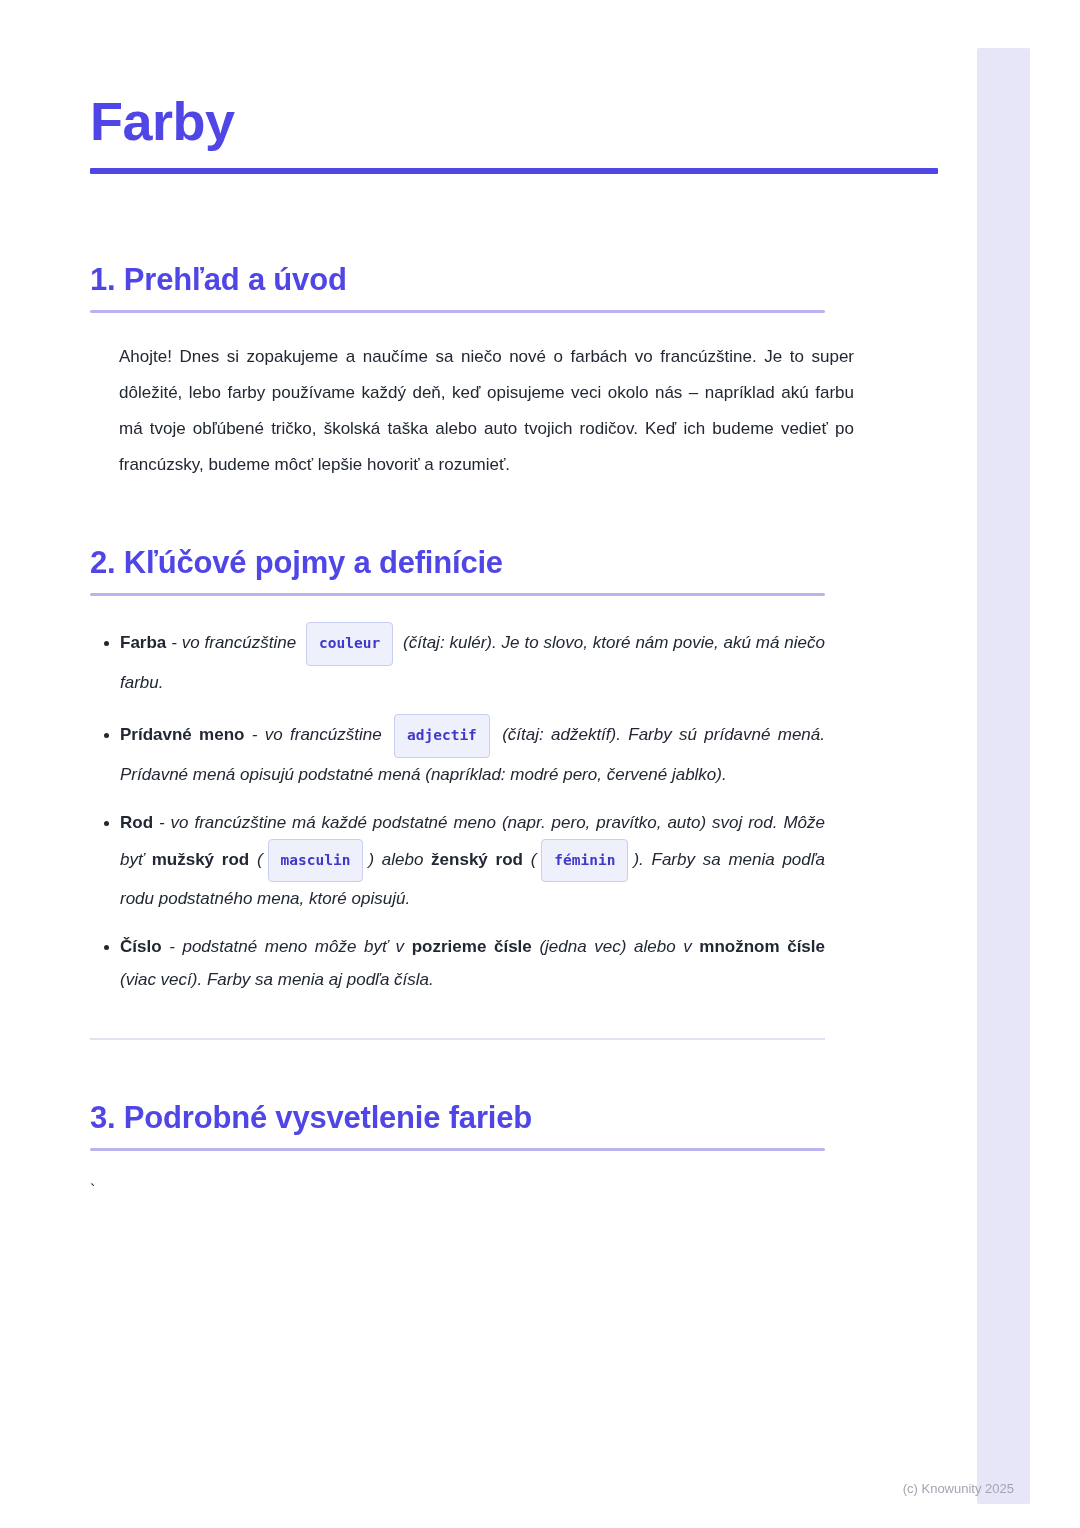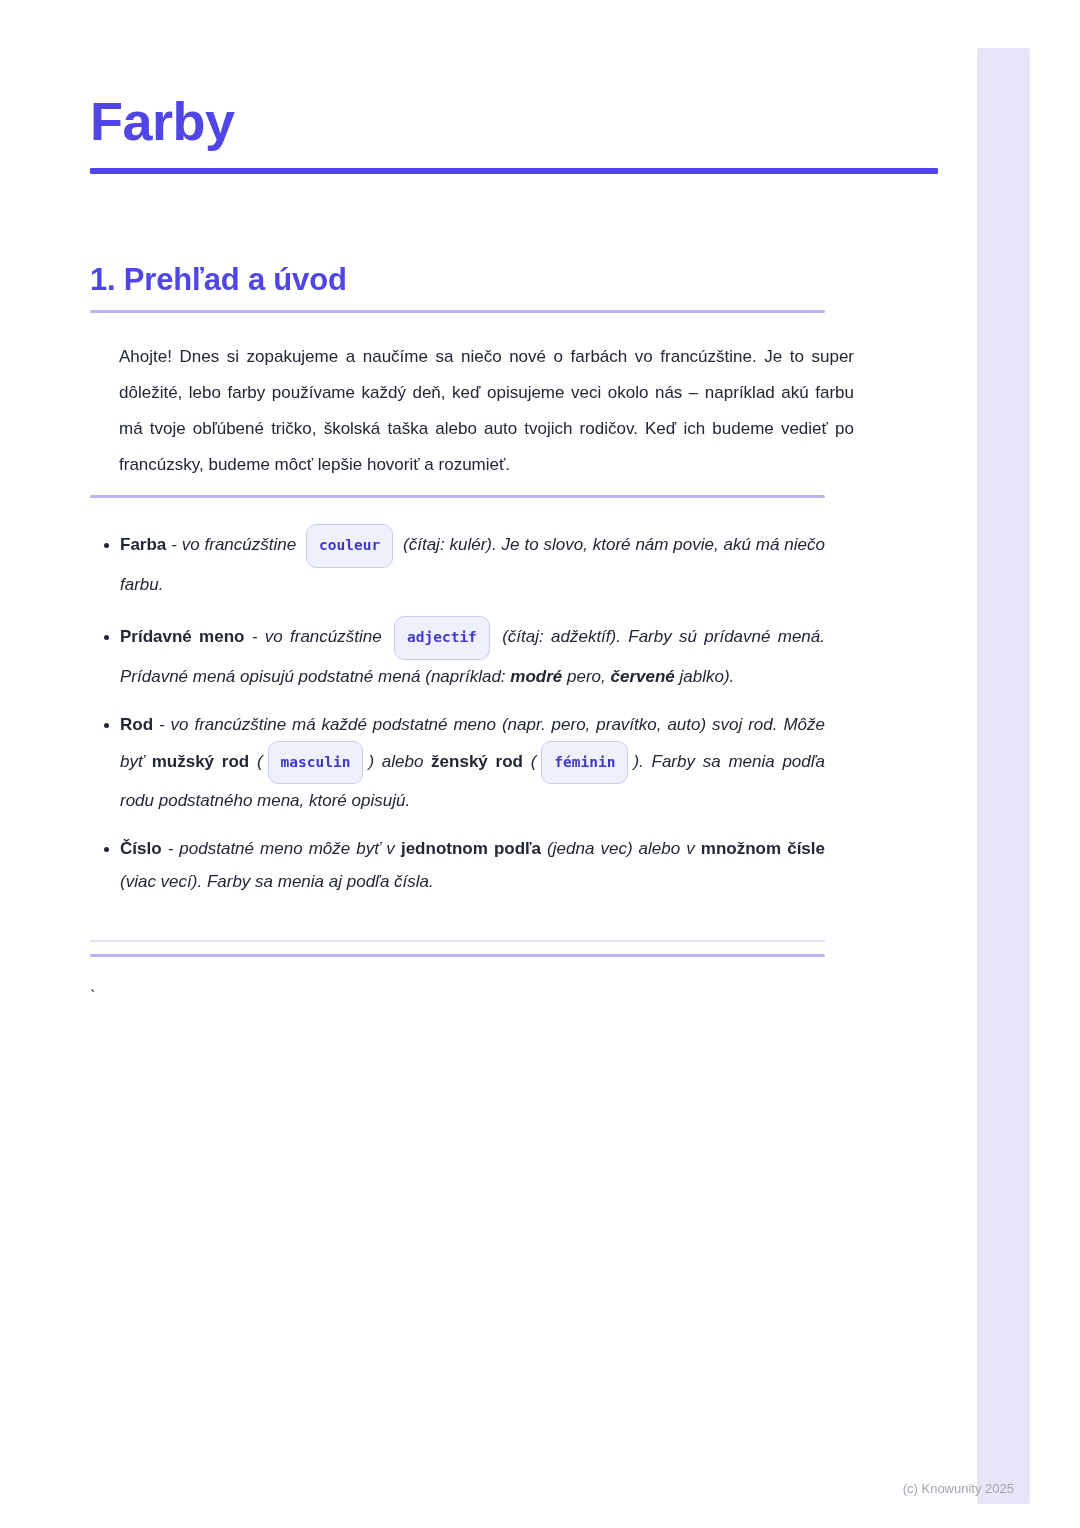--- a/index.html
+++ b/index.html
@@ -90,31 +90,31 @@
     line-height:33px;
     margin-bottom:15px;
     text-align:justify;
     text-justify:inter-word;
   }
   ul.term-list li::marker{
     color:var(--text,#212733);
     font-size:15px;
   }
   .seg-bold{font-weight:700;}
-  .seg-italic{font-style:italic;font-weight:bold;}
+  .seg-italic{font-style:italic;}
   .seg-text{font-weight:400;font-style:italic;}
   .seg-code{
     display:inline-block;
     font-family:"DejaVu Sans Mono","Liberation Mono",monospace;
     font-size:14.5px;
     font-weight:700;
     color:var(--chip_text,#4038c8);
     background:var(--chip_bg,#eef0fb);
     border:1px solid var(--chip_border,#c9cdf1);
-    border-radius:10px;
+    border-radius:4px;
     padding:10px 12px;
     margin:0 5px;
     line-height:1.5;
     vertical-align:baseline;
   }
   .divider{
     width:735px;
     height:2px;
     margin-top:42px;
     background:var(--divider,#e2e1f2);
@@ -145,32 +145,34 @@
     <h1 class="doc-title">Farby</h1>
     <div class="title-rule"></div>
 
     <section class="sec-1">
       <h2 class="section-heading">1. Prehľad a úvod</h2>
       <div class="h-rule"></div>
       <p class="body-par justify">Ahojte! Dnes si zopakujeme a naučíme sa niečo nové o farbách vo francúzštine. Je to super dôležité, lebo farby používame každý deň, keď opisujeme veci okolo nás – napríklad akú farbu má tvoje obľúbené tričko, školská taška alebo auto tvojich rodičov. Keď ich budeme vedieť po francúzsky, budeme môcť lepšie hovoriť a rozumieť.</p>
     </section>
 
     <section class="sec-2">
+      <h2 class="section-heading">2. Kľúčové pojmy a definície</h2>
       <div class="h-rule"></div>
       <ul class="term-list">
           <li><span class="seg-bold">Farba</span><span class="seg-text"> - vo francúzštine </span><span class="seg-code">couleur</span><span class="seg-text"> (čítaj: kulér). Je to slovo, ktoré nám povie, akú má niečo farbu.</span></li>
           <li><span class="seg-bold">Prídavné meno</span><span class="seg-text"> - vo francúzštine </span><span class="seg-code">adjectif</span><span class="seg-text"> (čítaj: adžektíf). Farby sú prídavné mená. Prídavné mená opisujú podstatné mená (napríklad: </span><span class="seg-italic">modré</span><span class="seg-text"> pero, </span><span class="seg-italic">červené</span><span class="seg-text"> jablko).</span></li>
           <li><span class="seg-bold">Rod</span><span class="seg-text"> - vo francúzštine má každé podstatné meno (napr. pero, pravítko, auto) svoj rod. Môže byť </span><span class="seg-bold">mužský rod</span><span class="seg-text"> (</span><span class="seg-code">masculin</span><span class="seg-text">) alebo </span><span class="seg-bold">ženský rod</span><span class="seg-text"> (</span><span class="seg-code">féminin</span><span class="seg-text">). Farby sa menia podľa rodu podstatného mena, ktoré opisujú.</span></li>
-          <li><span class="seg-bold">Číslo</span><span class="seg-text"> - podstatné meno môže byť v </span><span class="seg-bold">jednotnom podľa</span><span class="seg-text"> (jedna vec) alebo v </span><span class="seg-bold">množnom čísle</span><span class="seg-text"> (viac vecí). Farby sa menia aj podľa čísla.</span></li>
+          <li><span class="seg-bold">Číslo</span><span class="seg-text"> - podstatné meno môže byť v </span><span class="seg-bold">pozrieme čísle</span><span class="seg-text"> (jedna vec) alebo v </span><span class="seg-bold">množnom čísle</span><span class="seg-text"> (viac vecí). Farby sa menia aj podľa čísla.</span></li>
         </ul>
     </section>
 
     <div class="divider"></div>
 
     <section class="sec-3">
+      <h2 class="section-heading">3. Podrobné vysvetlenie farieb</h2>
       <div class="h-rule"></div>
       <p class="stray">`</p>
     </section>
 
   </main>
 
   <div class="footer">(c) Knowunity 2025</div>
 
 </div>
 

